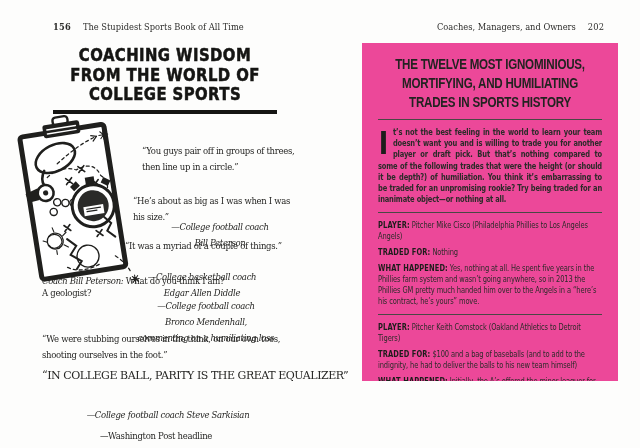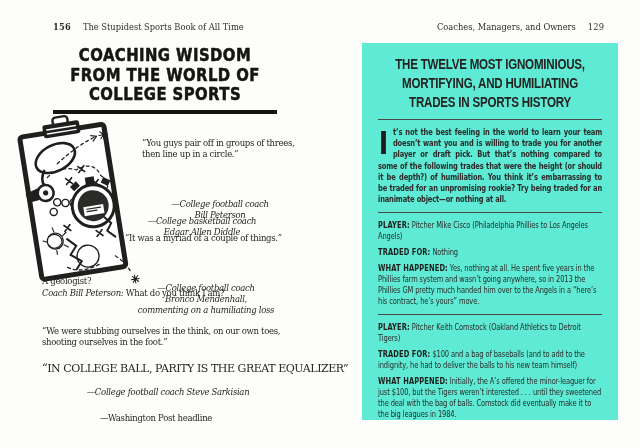--- a/index.html
+++ b/index.html
@@ -16,31 +16,31 @@
   .rhead .pgnum{margin-left:12px;font-weight:bold;}
 
   .ltitle{top:46px;left:15px;width:300px;text-align:center;
           font-family:"DejaVu Sans",sans-serif;font-weight:bold;
           font-size:17.5px;line-height:19.5px;letter-spacing:.5px;color:#151513;
           -webkit-text-stroke:.55px #151513;
           transform:scaleX(.85);transform-origin:50% 0;}
   .dblrule{top:110px;left:53px;width:224px;height:3.6px;
            border-top:2.4px solid #151513;border-bottom:2.4px solid #151513;box-sizing:border-box;}
 
-  .serif{font-family:"DejaVu Serif",serif;font-size:8.5px;line-height:11px;
+  .serif{font-family:"DejaVu Serif",serif;font-size:8.5px;line-height:16px;
          letter-spacing:-.3px;color:#262624;white-space:pre-line;}
   .attr{font-style:italic;text-align:center;white-space:pre-line;margin-top:28px;}
   .dlg{white-space:normal;line-height:11.8px;}
   .dlg .spk{font-style:italic;}
   .q5line{font-size:11px;letter-spacing:-.45px;white-space:nowrap;}
   .wpattr{font-style:normal;}
   .wpattr .ital{}
 
   
-  .panel{top:43px;left:362px;width:256px;height:377px;background:#5eead4;overflow:hidden;}
+  .panel{top:43px;left:362px;width:256px;height:338px;background:#ec4899;overflow:hidden;}
   .panel-inner{position:absolute;top:0;left:0;width:320px;padding:0 20px;box-sizing:border-box;
                transform:scaleX(.8);transform-origin:0 0;}
   .ptitle{margin-top:12px;text-align:center;font-weight:bold;font-size:14.5px;line-height:19px;
           letter-spacing:-.3px;color:#232321;white-space:nowrap;}
   .prule{height:1.3px;background:#4a4844;margin:7px 0;}
   .intro{font-family:"DejaVu Sans",sans-serif;font-weight:bold;font-size:8.4px;line-height:11.1px;
          letter-spacing:-.2px;text-align:justify;color:#2b2b29;margin:0;}
   .dropcap{float:left;font-family:"DejaVu Sans",sans-serif;font-weight:bold;font-size:32px;
            line-height:28px;margin:2px 6px 0 1px;color:#1d1d1b;}
   .entry{font-family:"DejaVu Sans",sans-serif;font-size:8.4px;line-height:11.1px;
@@ -121,52 +121,54 @@
     </svg>
 
     <div class="abs serif" style="left:142px;top:127px;width:172px;">
       <div>“You guys pair off in groups of threes,
 then line up in a circle.”</div>
       <div class="attr" style="padding-right:16px;">—College football coach
 Bill Peterson</div>
     </div>
 
     <div class="abs serif" style="left:133px;top:177px;width:174px;">
+      <div>“He’s about as big as I was when I was
+his size.”</div>
       <div class="attr" style="padding-right:36px;">—College basketball coach
 Edgar Allen Diddle</div>
     </div>
 
     <div class="abs serif" style="left:125px;top:222px;width:182px;">
       <div>“It was a myriad of a couple of things.”</div>
       <div class="attr" style="padding-right:20px;">—College football coach
 Bronco Mendenhall,
 commenting on a humiliating loss</div>
     </div>
 
     <div class="abs serif dlg" style="left:42px;top:276px;width:262px;">
+      <div><span class="spk">Coach Bill Peterson:</span><span> What do you think I am?</span></div>
       <div><span>A geologist?</span></div>
-      <div><span class="spk">Coach Bill Peterson:</span><span> What do you think I am?</span></div>
     </div>
 
     <div class="abs serif" style="left:42px;top:315px;width:252px;">
       <div>“We were stubbing ourselves in the think, on our own toes,
 shooting ourselves in the foot.”</div>
       <div class="attr" style="padding-right:0;">—College football coach Steve Sarkisian</div>
     </div>
 
     <div class="abs serif" style="left:42px;top:352px;width:246px;">
       <div class="q5line">“IN COLLEGE BALL, PARITY IS THE GREAT EQUALIZER”</div>
       <div class="attr wpattr" style="padding-right:18px;"><span>—Washington Post </span><span class="ital">headline</span></div>
     </div>
   </div>
 
   <div>
 
     <div class="abs runhead rhead">
-      <span>Coaches, Managers, and Owners</span><span class="pgnum" style="font-weight:normal;">129</span>
+      <span>Coaches, Managers, and Owners</span><span class="pgnum" style="font-weight:normal;">202</span>
     </div>
 
     <div class="abs panel">
       <div class="panel-inner">
 
         <div class="ptitle">
           <div>THE TWELVE MOST IGNOMINIOUS,</div>
           <div>MORTIFYING, AND HUMILIATING</div>
           <div>TRADES IN SPORTS HISTORY</div>
         </div>

